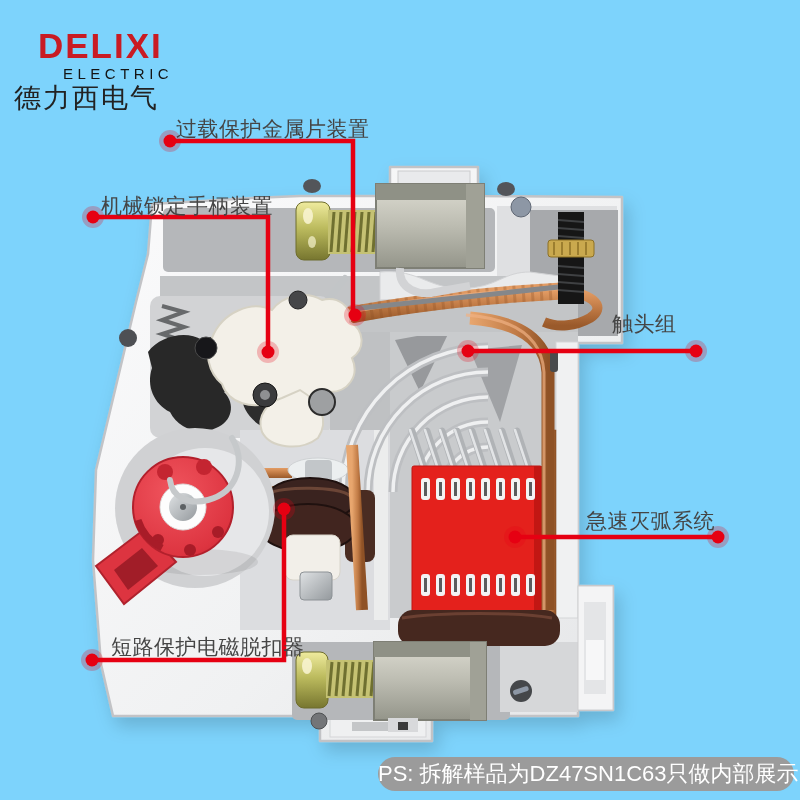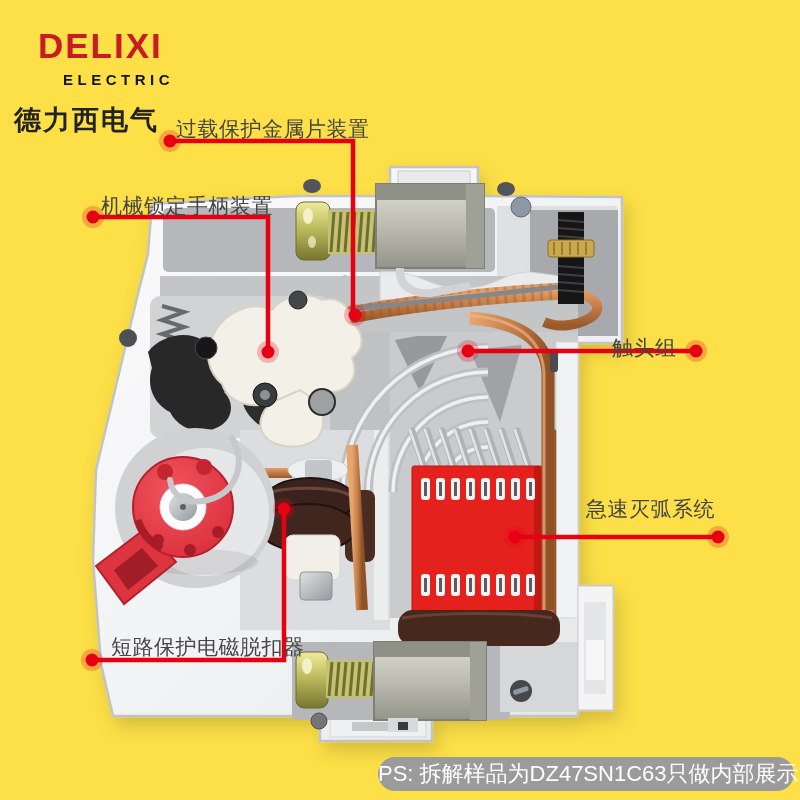--- a/index.html
+++ b/index.html
@@ -1,33 +1,33 @@
 <!DOCTYPE html>
 <html><head>
 <meta charset="utf-8">
 <style>
   html,body{margin:0;padding:0;}
   body{font-family:"Liberation Sans","DejaVu Sans",sans-serif;background:#fff;}
-  .stage{position:relative;width:800px;height:800px;background:#fde047;overflow:hidden;}
+  .stage{position:relative;width:800px;height:800px;background:#7dd3fc;overflow:hidden;}
 
   
   .logo{position:absolute;left:14px;top:28px;}
   .logo .brand{color:#c91b23;font-weight:bold;font-size:35px;letter-spacing:2px;margin-left:24px;line-height:1;font-family:"Liberation Sans",sans-serif;}
-  .logo .subtitle{color:#141414;font-weight:bold;font-size:15px;letter-spacing:4.5px;margin-left:49px;margin-top:9px;line-height:1;}
-  .logo .chinese{color:#222;font-weight:bold;font-size:27px;letter-spacing:2px;margin-top:20px;line-height:1;}
+  .logo .subtitle{color:#141414;font-weight:normal;font-size:15px;letter-spacing:4.5px;margin-left:49px;margin-top:3px;line-height:1;}
+  .logo .chinese{color:#222;font-weight:normal;font-size:27px;letter-spacing:2px;margin-top:4px;line-height:1;}
 
   
   .art{position:absolute;left:0;top:0;width:800px;height:800px;}
 
   
   .anno{position:absolute;color:#454545;font-size:21px;line-height:1.1;white-space:nowrap;letter-spacing:0.5px;}
   .anno.l1{left:176px;top:117px;}
   .anno.l2{left:101px;top:194px;text-align:right;}
-  .anno.l3{left:612px;top:336px;}
-  .anno.l4{left:586px;top:497px;}
+  .anno.l3{left:612px;top:312px;}
+  .anno.l4{left:586px;top:509px;}
   .anno.l5{left:98px;top:635px;padding-left:13px;}
 
   
   .ps-note{position:absolute;left:378px;top:757px;width:416px;height:34px;border-radius:17px;
     background:#9b9b9b;color:#fff;font-size:22px;line-height:34px;text-align:center;white-space:nowrap;}
 </style>
 </head>
 <body>
 
 <div class="stage">

